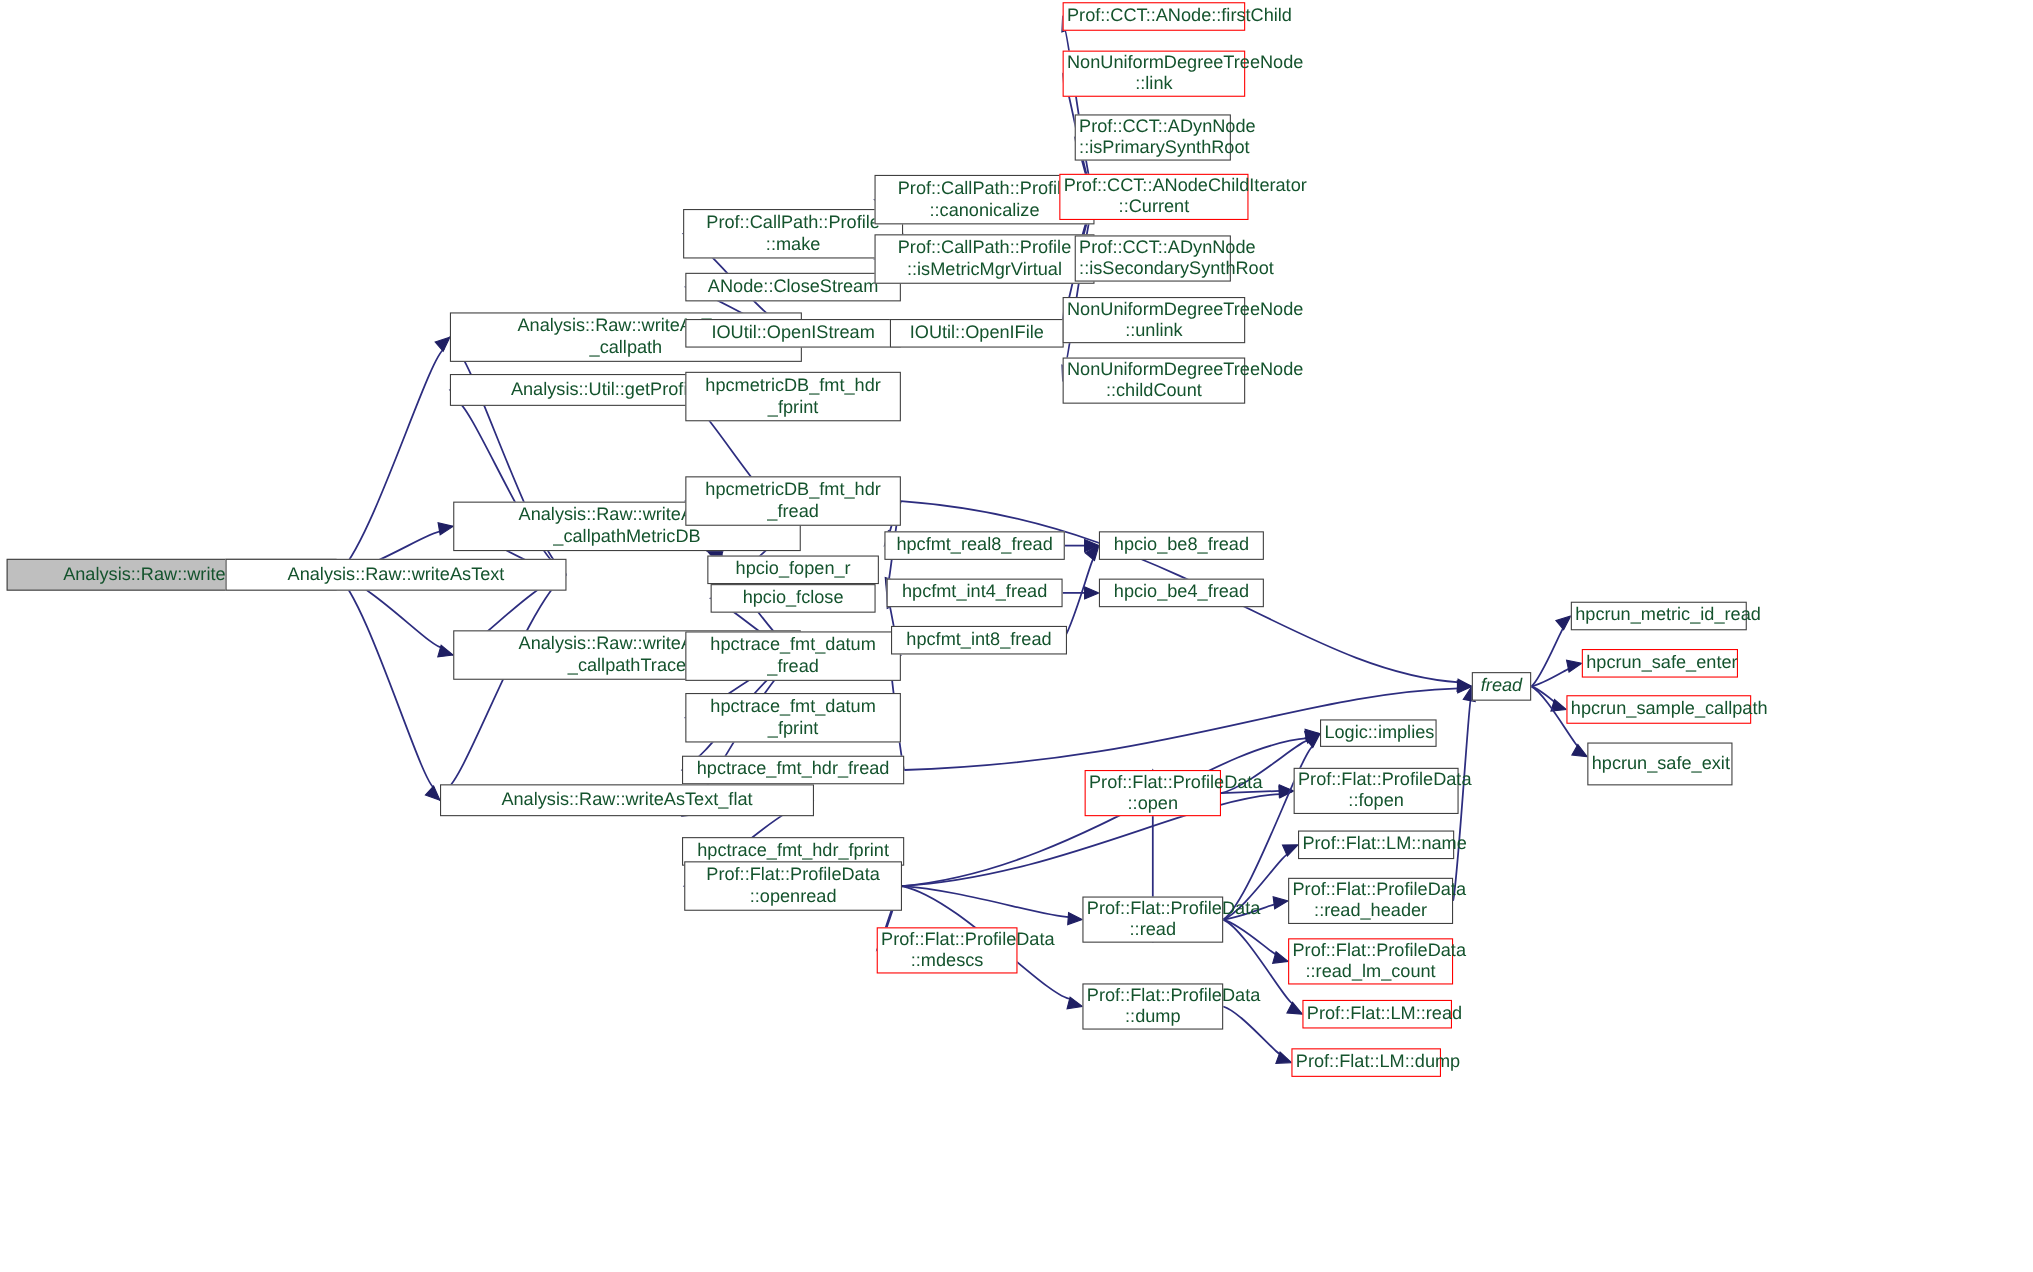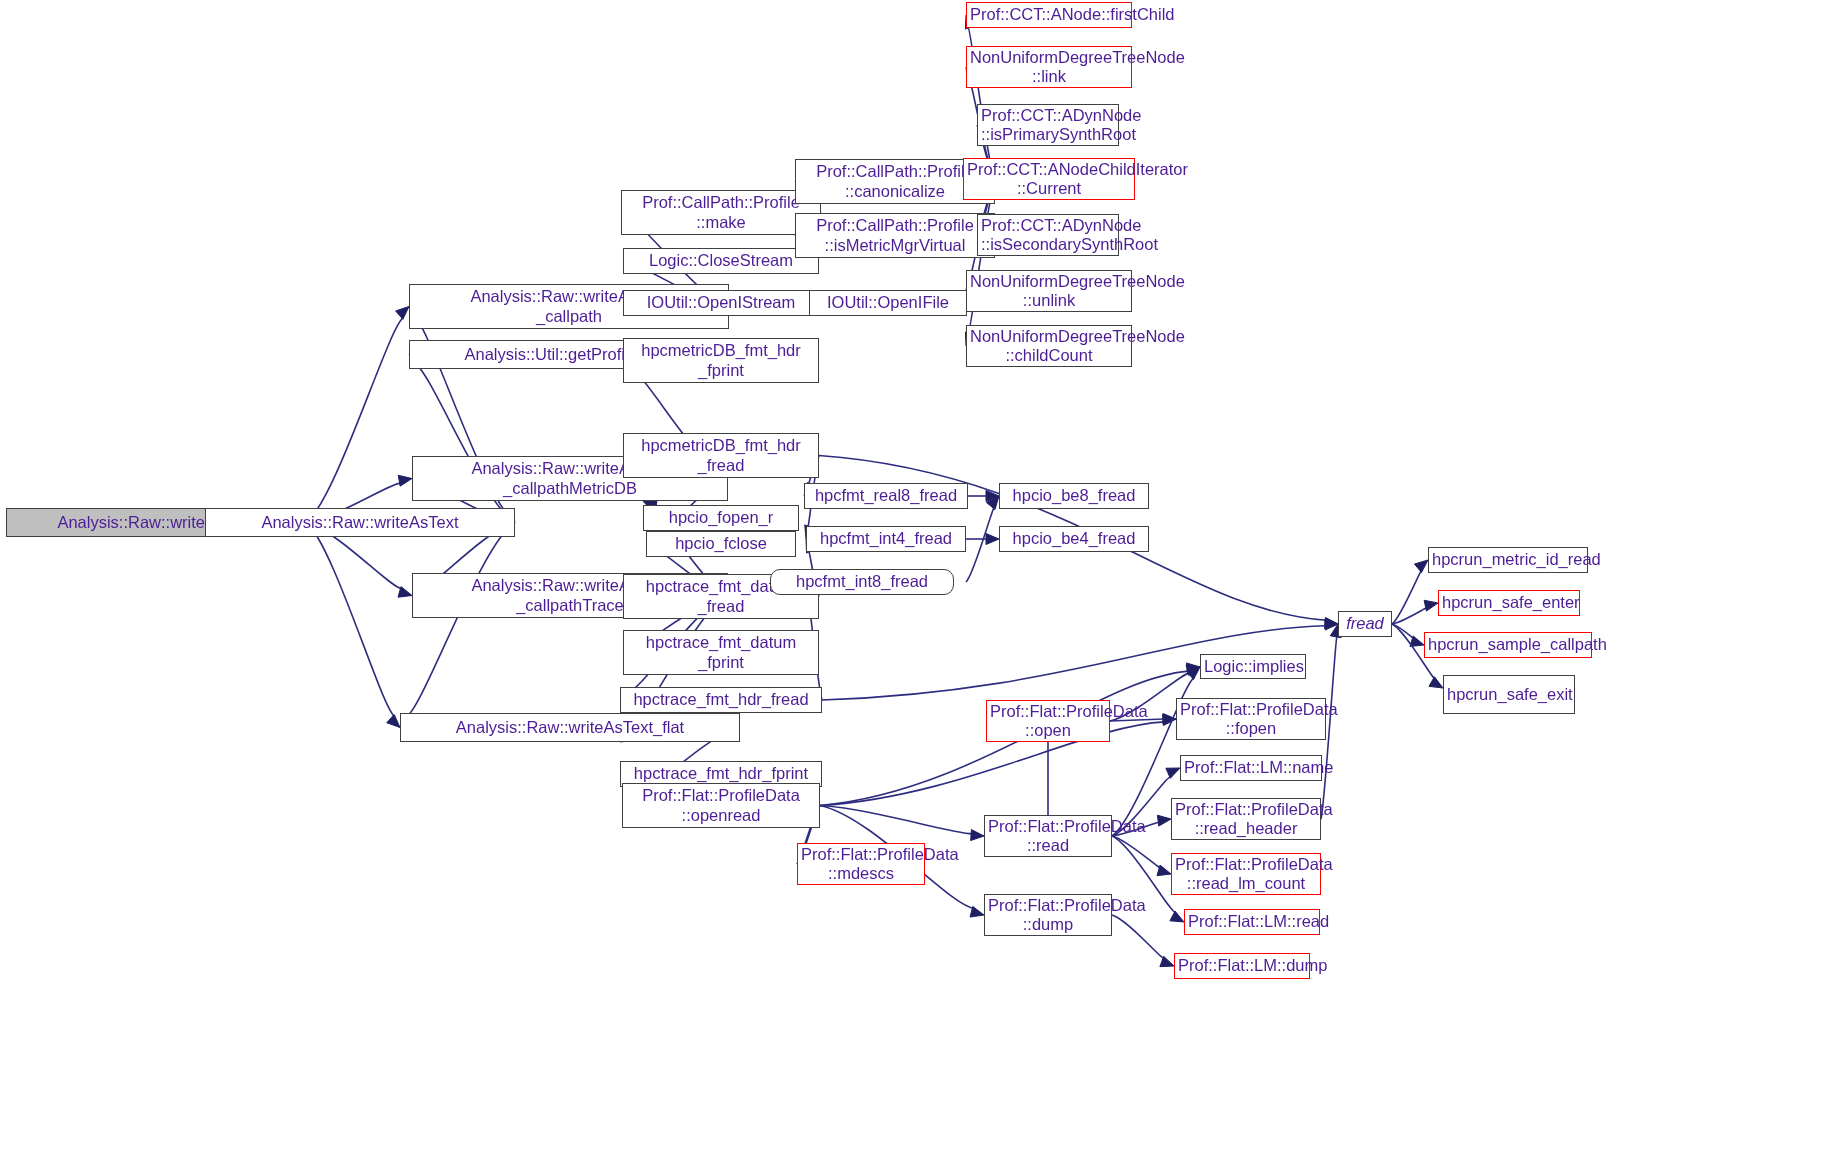--- a/index.html
+++ b/index.html
@@ -14,21 +14,21 @@
     height: 1156px;
     background: #ffffff;
     overflow: hidden;
     font-family: "Liberation Sans", sans-serif;
   }
   .node {
     position: absolute;
     box-sizing: border-box;
     background: #ffffff;
     border: 1px solid #404040;
-    color: #4c1d95;
+    color: #14532d;
     font-size: 16.5px;
     line-height: 1.18;
     display: flex;
     align-items: center;
     justify-content: center;
     text-align: center;
     white-space: pre-line;
     letter-spacing: 0px;
     padding: 0 3px;
   }
@@ -202,21 +202,21 @@
       <div class="node" style="left: 409px; top: 284px; width: 320px; height: 45px;"><span class="lbl">Analysis::Raw::writeAsText
 _callpath</span></div>
       <div class="node" style="left: 409px; top: 340px; width: 320px; height: 29px;"><span class="lbl">Analysis::Util::getProfileType</span></div>
       <div class="node" style="left: 412px; top: 456px; width: 316px; height: 45px;"><span class="lbl">Analysis::Raw::writeAsText
 _callpathMetricDB</span></div>
       <div class="node" style="left: 412px; top: 573px; width: 316px; height: 45px;"><span class="lbl">Analysis::Raw::writeAsText
 _callpathTrace</span></div>
       <div class="node" style="left: 400px; top: 713px; width: 340px; height: 29px; justify-content: center;"><span class="lbl">Analysis::Raw::writeAsText_flat</span></div>
       <div class="node" style="left: 621px; top: 190px; width: 200px; height: 45px;"><span class="lbl">Prof::CallPath::Profile
 ::make</span></div>
-      <div class="node" style="left: 623px; top: 248px; width: 196px; height: 26px;"><span class="lbl">Logic::CloseStream</span></div>
+      <div class="node" style="left: 623px; top: 248px; width: 196px; height: 26px;"><span class="lbl">ANode::CloseStream</span></div>
       <div class="node" style="left: 623px; top: 290px; width: 196px; height: 26px;"><span class="lbl">IOUtil::OpenIStream</span></div>
       <div class="node" style="left: 623px; top: 338px; width: 196px; height: 45px;"><span class="lbl">hpcmetricDB_fmt_hdr
 _fprint</span></div>
       <div class="node" style="left: 623px; top: 433px; width: 196px; height: 45px;"><span class="lbl">hpcmetricDB_fmt_hdr
 _fread</span></div>
       <div class="node" style="left: 643px; top: 488px; width: 156px; height: 26px; margin-top: 17px;"><span class="lbl">hpcio_fopen_r</span></div>
       <div class="node" style="left: 646px; top: 531px; width: 150px; height: 26px;"><span class="lbl">hpcio_fclose</span></div>
       <div class="node" style="left: 623px; top: 574px; width: 196px; height: 45px;"><span class="lbl">hpctrace_fmt_datum
 _fread</span></div>
       <div class="node" style="left: 623px; top: 630px; width: 196px; height: 45px;"><span class="lbl">hpctrace_fmt_datum
@@ -225,21 +225,21 @@
       <div class="node" style="left: 620px; top: 729px; width: 202px; height: 26px; margin-top: 32px;"><span class="lbl">hpctrace_fmt_hdr_fprint</span></div>
       <div class="node" style="left: 622px; top: 783px; width: 198px; height: 45px;"><span class="lbl">Prof::Flat::ProfileData
 ::openread</span></div>
       <div class="node" style="left: 795px; top: 159px; width: 200px; height: 45px;"><span class="lbl">Prof::CallPath::Profile
 ::canonicalize</span></div>
       <div class="node" style="left: 795px; top: 213px; width: 200px; height: 45px;"><span class="lbl">Prof::CallPath::Profile
 ::isMetricMgrVirtual</span></div>
       <div class="node" style="left: 809px; top: 290px; width: 158px; height: 26px;"><span class="lbl">IOUtil::OpenIFile</span></div>
       <div class="node" style="left: 804px; top: 483px; width: 164px; height: 26px;"><span class="lbl">hpcfmt_real8_fread</span></div>
       <div class="node" style="left: 806px; top: 526px; width: 160px; height: 26px;"><span class="lbl">hpcfmt_int4_fread</span></div>
-      <div class="node" style="left: 770px; top: 569px; width: 184px; height: 26px; border-radius: 10px;"><span class="lbl">hpcfmt_int8_fread</span></div>
+      <div class="node" style="left: 810px; top: 569px; width: 160px; height: 26px;"><span class="lbl">hpcfmt_int8_fread</span></div>
       <div class="node" style="left: 999px; top: 483px; width: 150px; height: 26px;"><span class="lbl">hpcio_be8_fread</span></div>
       <div class="node" style="left: 999px; top: 526px; width: 150px; height: 26px;"><span class="lbl">hpcio_be4_fread</span></div>
       <div class="node red" style="left: 966px; top: 2px; width: 166px; height: 26px;"><span class="lbl">Prof::CCT::ANode::firstChild</span></div>
       <div class="node red" style="left: 966px; top: 46px; width: 166px; height: 42px;"><span class="lbl">NonUniformDegreeTreeNode
 ::link</span></div>
       <div class="node" style="left: 977px; top: 104px; width: 142px; height: 42px;"><span class="lbl">Prof::CCT::ADynNode
 ::isPrimarySynthRoot</span></div>
       <div class="node red" style="left: 963px; top: 158px; width: 172px; height: 42px;"><span class="lbl">Prof::CCT::ANodeChildIterator
 ::Current</span></div>
       <div class="node" style="left: 977px; top: 214px; width: 142px; height: 42px;"><span class="lbl">Prof::CCT::ADynNode

